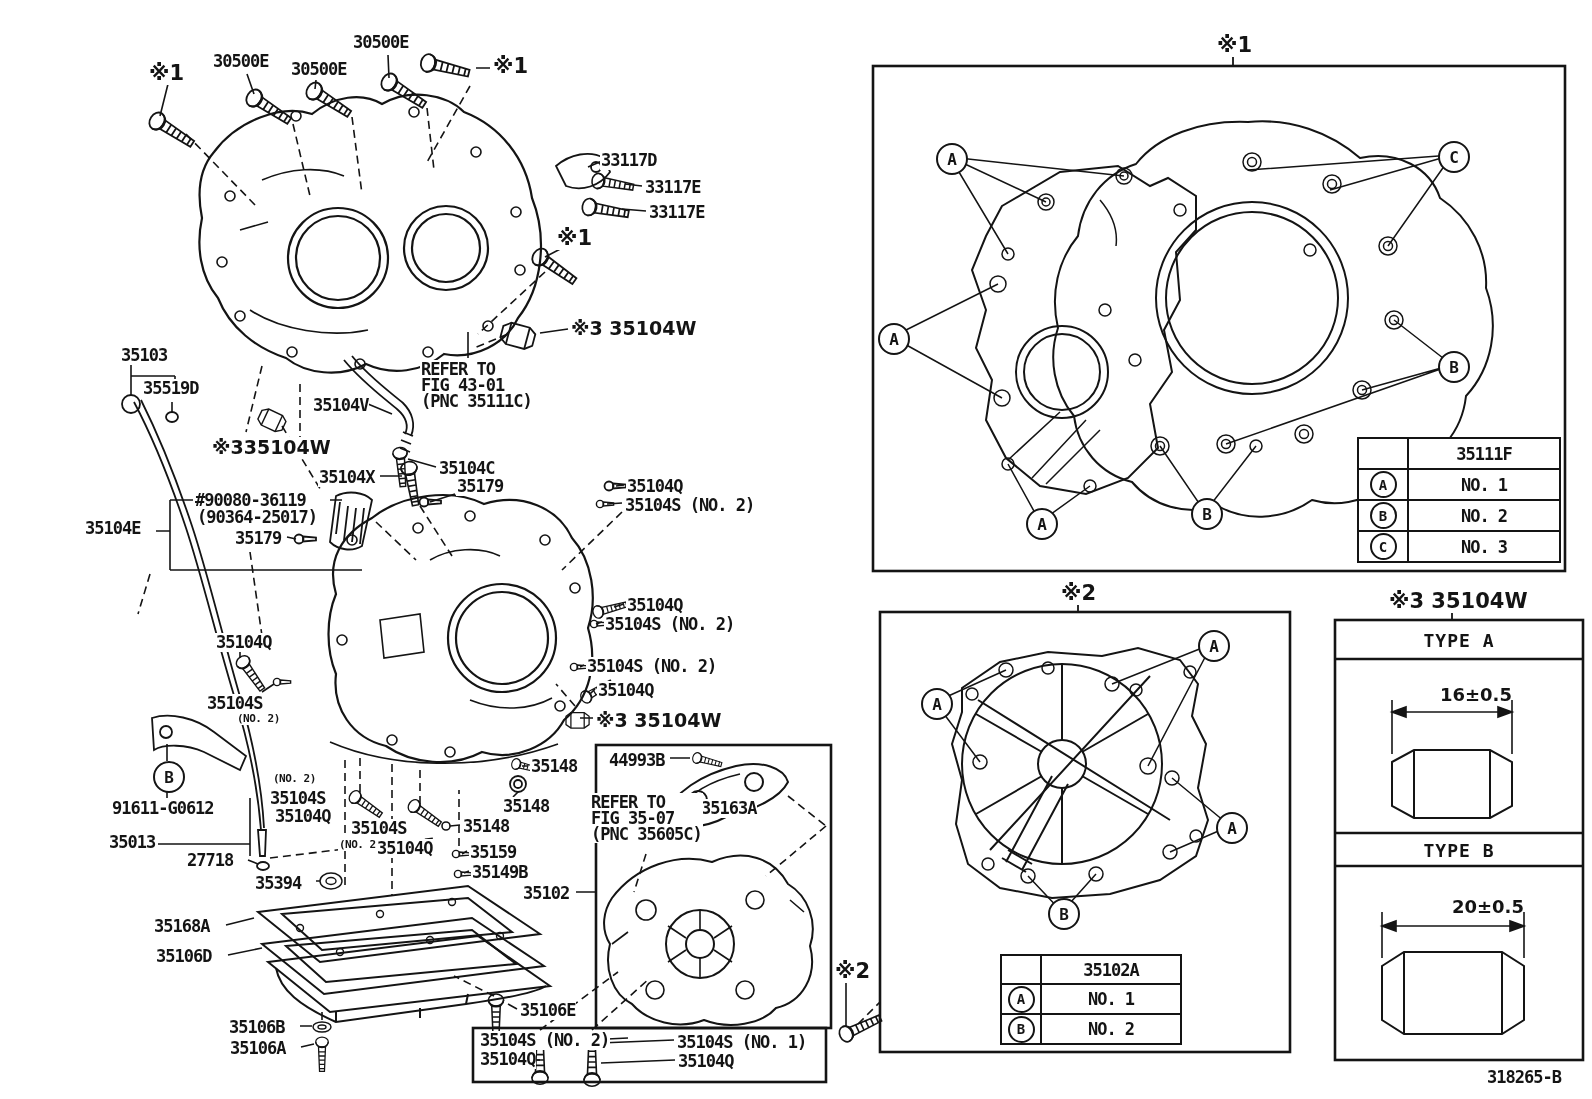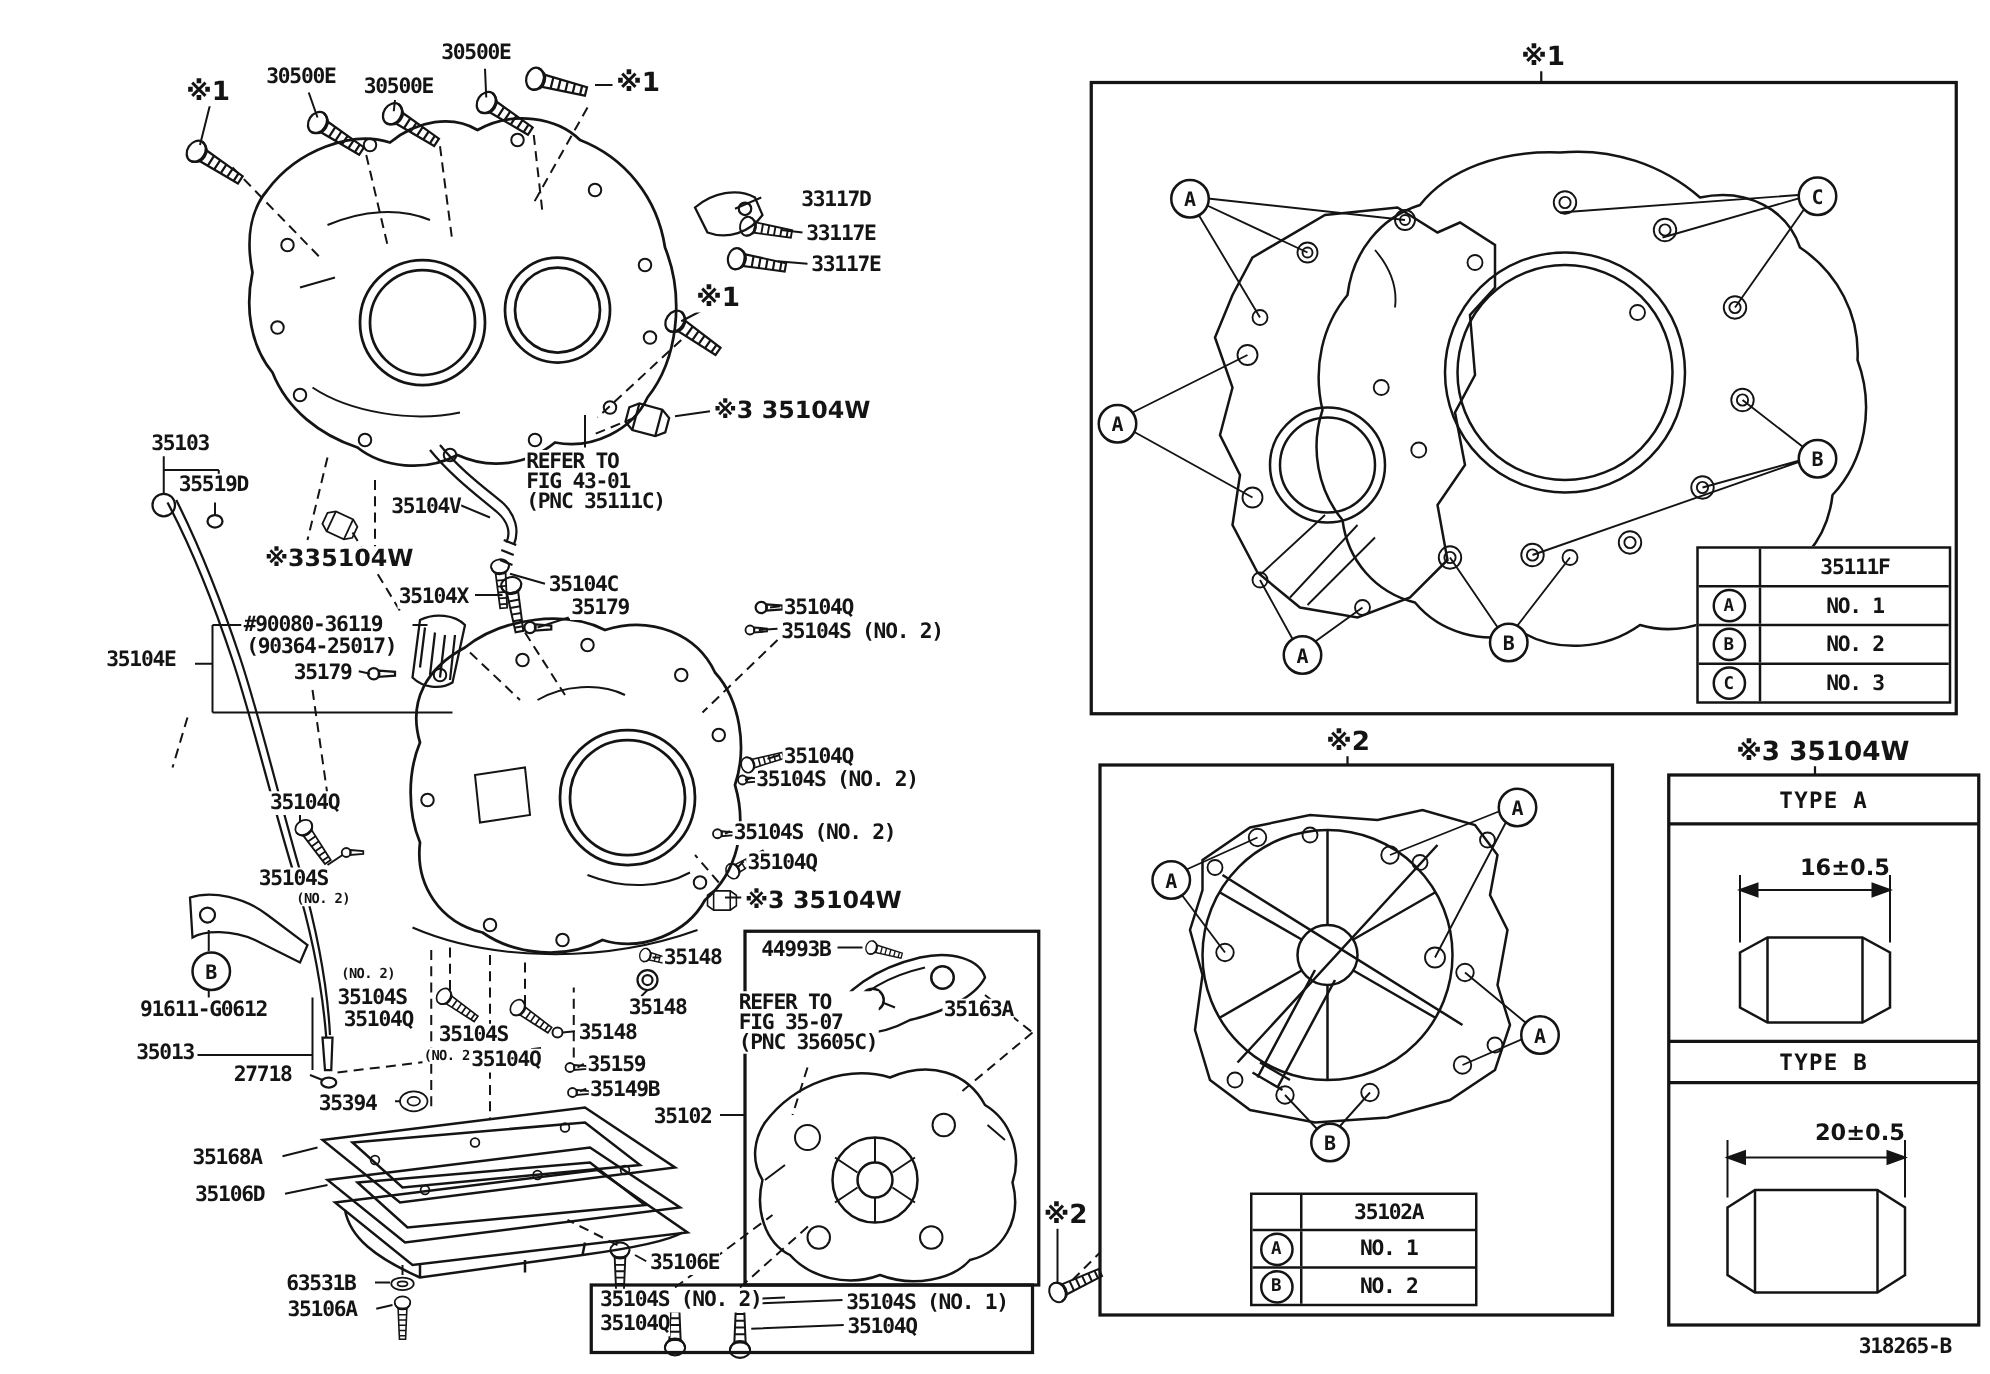--- a/index.html
+++ b/index.html
@@ -346,21 +346,21 @@
     <path d="M345,760 L345,890 M392,764 L392,896 M646,854 L634,892"></path>
     <path d="M360,792 L360,756 M420,804 L420,770 M459,846 L459,790 M322,1012 L322,1022"></path>
   </g>
 </svg>
 
 <div class="lbl mark big" style="left:148px;top:62px">※1</div>
 <div class="lbl" style="left:212px;top:52px">30500E</div>
 <div class="lbl" style="left:290px;top:60px">30500E</div>
 <div class="lbl" style="left:352px;top:33px">30500E</div>
 <div class="lbl mark big" style="left:492px;top:55px">※1</div>
-<div class="lbl" style="left:640px;top:151px">33117D</div>
+<div class="lbl" style="left:600px;top:151px">33117D</div>
 <div class="lbl" style="left:644px;top:178px">33117E</div>
 <div class="lbl" style="left:648px;top:203px">33117E</div>
 <div class="lbl mark big" style="left:556px;top:227px">※1</div>
 <div class="lbl mark" style="left:570px;top:318px">※3 35104W</div>
 
 <div class="lbl note" style="left:420px;top:360px">
   <div>REFER TO</div>
   <div>FIG 43-01</div>
   <div>(PNC 35111C)</div>
 </div>
@@ -398,29 +398,29 @@
 <div class="lbl" style="left:350px;top:819px">35104S</div>
 <div class="lbl sm" style="left:338px;top:838px">(NO. 2)</div>
 <div class="lbl" style="left:376px;top:839px">35104Q</div>
 <div class="lbl" style="left:530px;top:757px">35148</div>
 <div class="lbl" style="left:502px;top:797px">35148</div>
 <div class="lbl" style="left:462px;top:817px">35148</div>
 <div class="lbl" style="left:469px;top:843px">35159</div>
 <div class="lbl" style="left:471px;top:863px">35149B</div>
 <div class="lbl" style="left:522px;top:884px">35102</div>
 <div class="lbl" style="left:608px;top:751px">44993B</div>
-<div class="lbl" style="left:754px;top:799px">35163A</div>
+<div class="lbl" style="left:700px;top:799px">35163A</div>
 
 <div class="lbl note" style="left:590px;top:793px">
   <div>REFER TO</div>
   <div>FIG 35-07</div>
   <div>(PNC 35605C)</div>
 </div>
 
-<div class="lbl" style="left:228px;top:1018px">63531B</div>
+<div class="lbl" style="left:228px;top:1018px">35106B</div>
 <div class="lbl" style="left:229px;top:1039px">35106A</div>
 <div class="lbl" style="left:519px;top:1001px">35106E</div>
 <div class="lbl" style="left:479px;top:1031px">35104S (NO. 2)</div>
 <div class="lbl" style="left:479px;top:1050px">35104Q</div>
 <div class="lbl" style="left:676px;top:1033px">35104S (NO. 1)</div>
 <div class="lbl" style="left:677px;top:1052px">35104Q</div>
 <div class="lbl mark big" style="left:834px;top:960px">※2</div>
 
 <div class="lbl mark big" style="left:1216px;top:34px">※1</div>
 <div class="lbl mark big" style="left:1060px;top:582px">※2</div>

